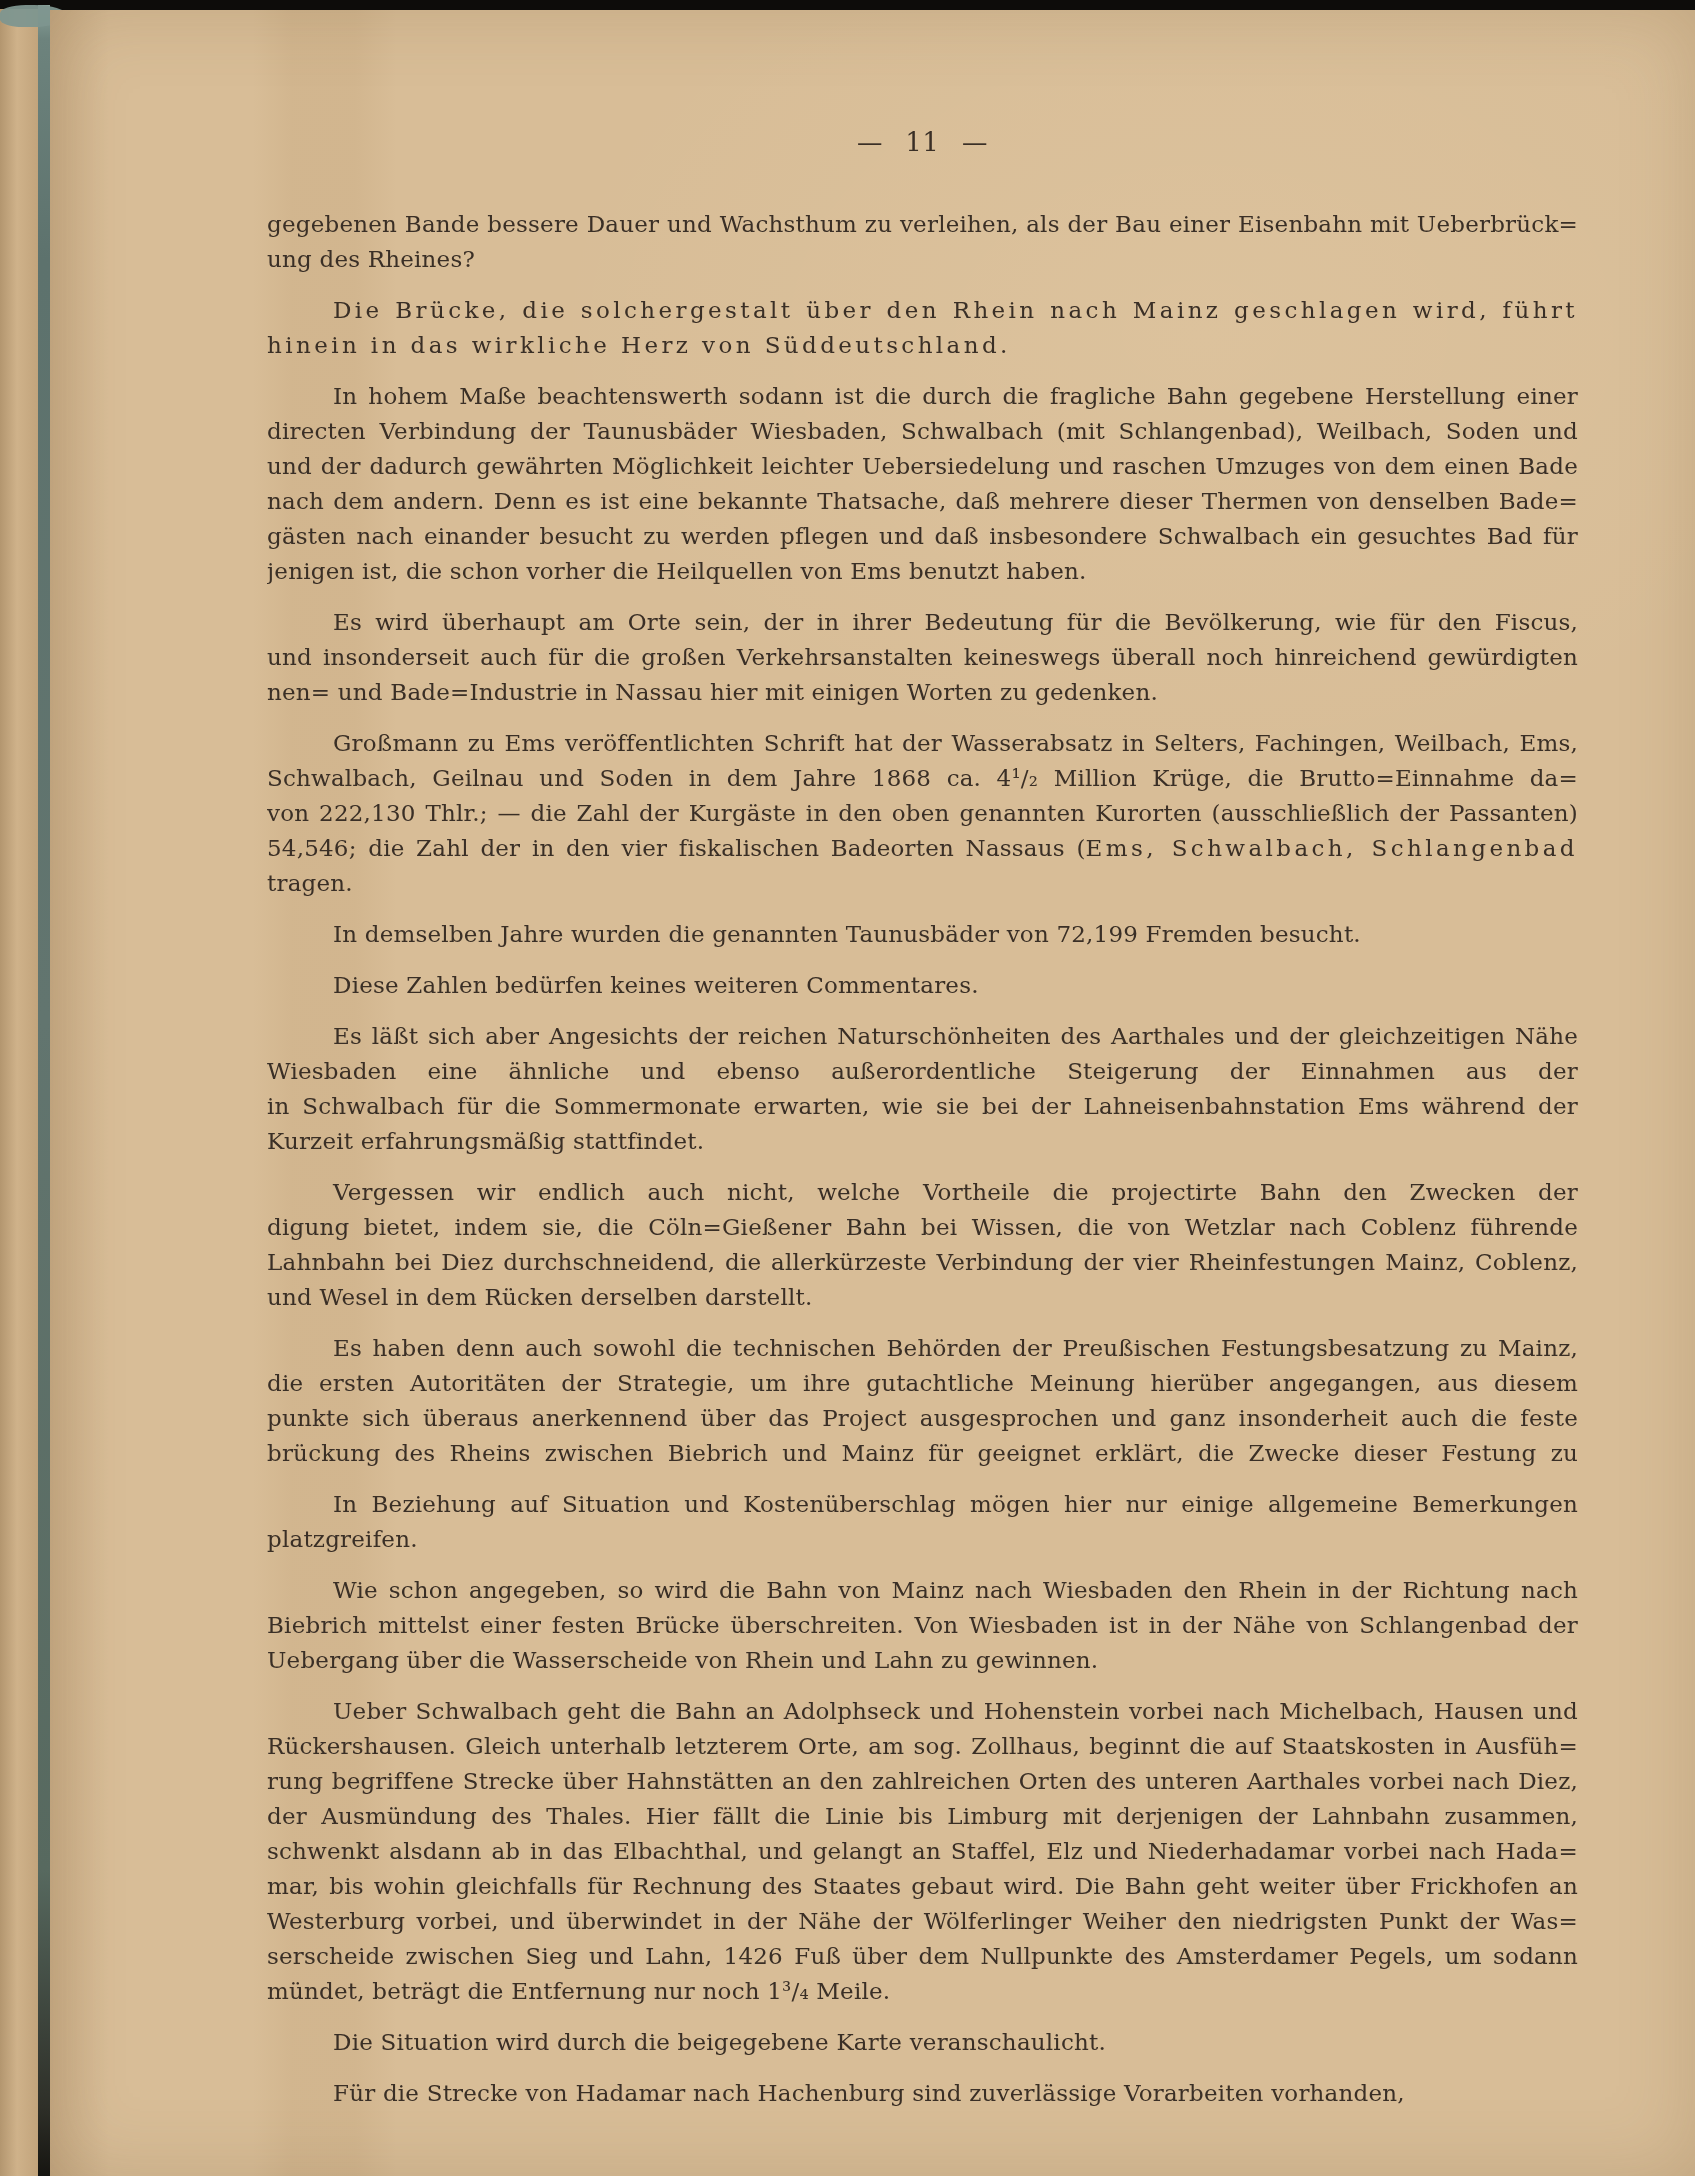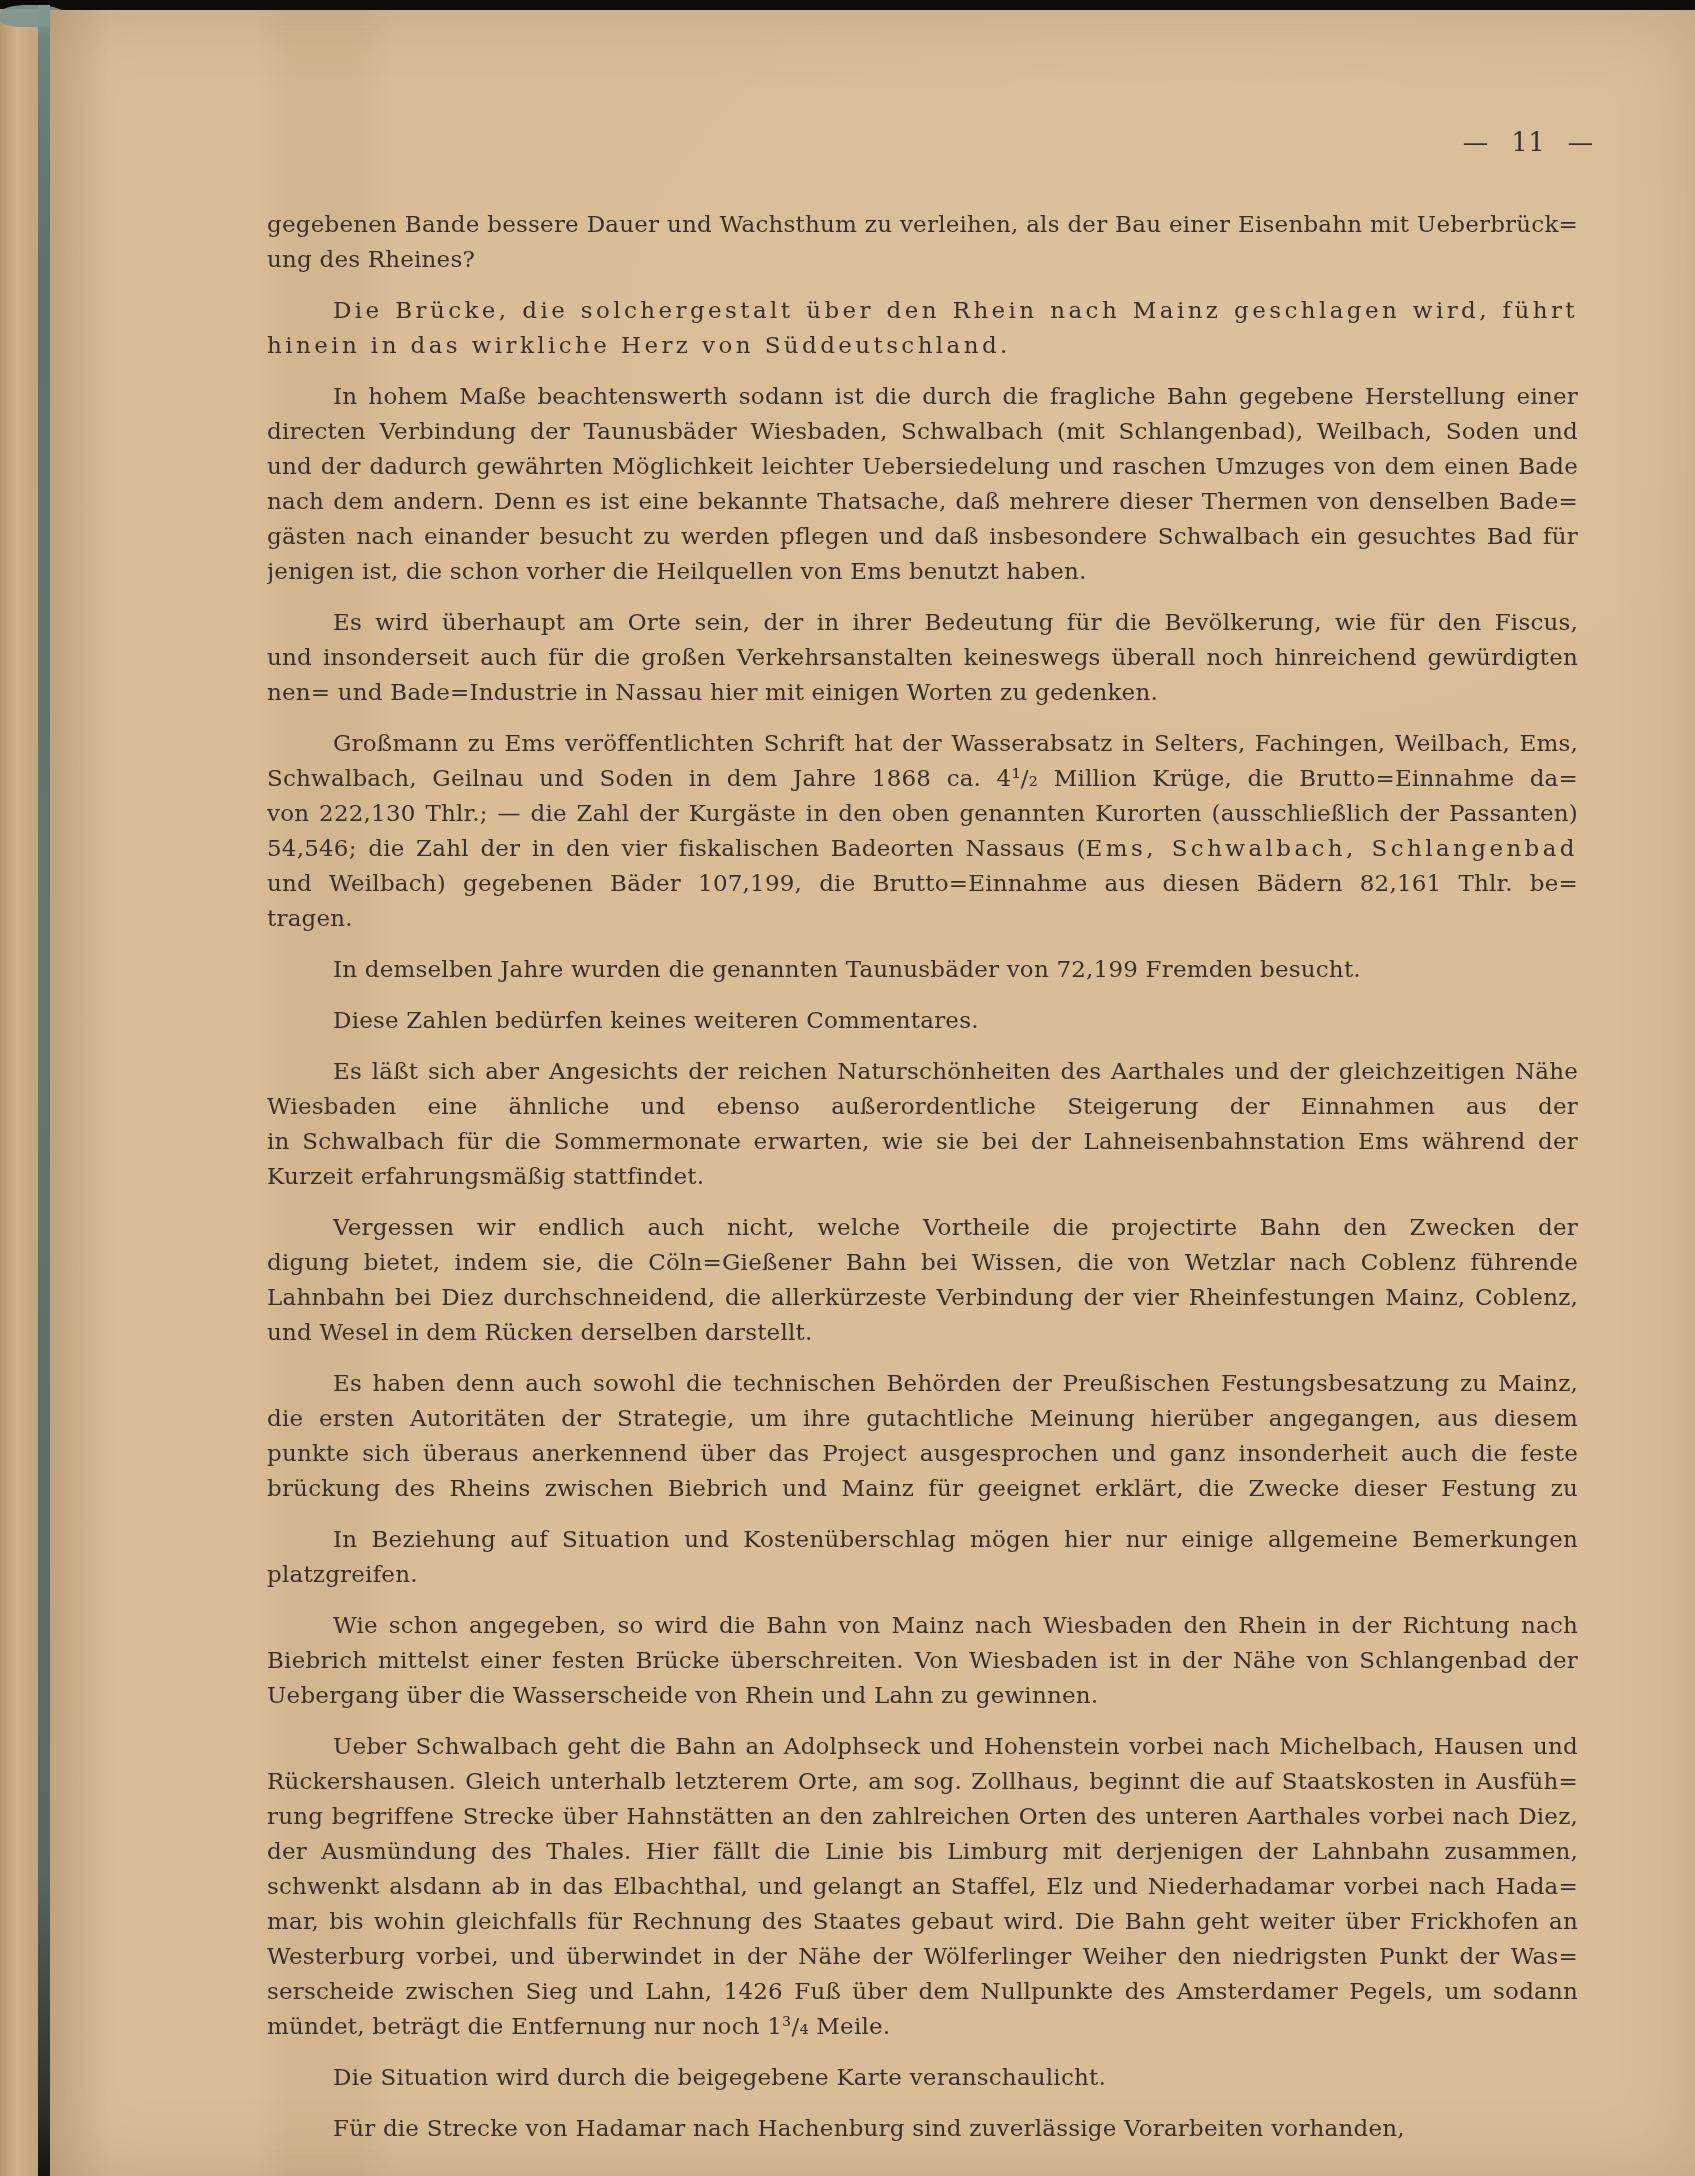--- a/index.html
+++ b/index.html
@@ -43,21 +43,21 @@
     position: absolute; left: 50px; top: 10.2px; width: 1645px; height: 2166px;
     background:
       radial-gradient(1102px 763px at 70% 15%, rgba(255,238,205,0.10), rgba(255,238,205,0) 60%),
       linear-gradient(90deg, rgba(140,105,65,0.20) 0px, rgba(140,105,65,0) 59px),
       linear-gradient(90deg, rgba(255,255,255,0) 203px, rgba(156,118,70,0.10) 242px, rgba(156,118,70,0.10) 305px, rgba(255,255,255,0) 347px),
       #d8bd97;
     box-shadow: inset 0 0 76px rgba(116,86,48,0.22);
   }
   .page-number {
     position: absolute; left: 201px; top: 117px; width: 1343px;
-    text-align: right;
+    text-align: center;
     font-size: 25.4px; color: #3a2f26;
     word-spacing: 13.6px; letter-spacing: 0.8px;
   }
   .text-block {
     position: absolute; left: 201px; top: 181px; width: 1343px;
     color: #3a2f26;
     font-size: 23px;
     letter-spacing: 0.2px;
   }
   .para { margin: 16px; }
@@ -101,21 +101,20 @@
         <div class="para indent">
           <div class="line">Es wird überhaupt am Orte sein, der in ihrer Bedeutung für die Bevölkerung, wie für den Fiscus,</div>
           <div class="line">und insonderseit auch für die großen Verkehrsanstalten keineswegs überall noch hinreichend gewürdigten Brun=</div>
           <div class="line last">nen= und Bade=Industrie in Nassau hier mit einigen Worten zu gedenken.</div>
         </div>
         <div class="para indent">
           <div class="line">Großmann zu Ems veröffentlichten Schrift hat der Wasserabsatz in Selters, Fachingen, Weilbach, Ems,</div>
           <div class="line">Schwalbach, Geilnau und Soden in dem Jahre 1868 ca. 4¹/₂ Million Krüge, die Brutto=Einnahme da=</div>
           <div class="line">von 222,130 Thlr.; — die Zahl der Kurgäste in den oben genannten Kurorten (ausschließlich der Passanten)</div>
           <div class="line"><span>54,546; die Zahl der in den vier fiskalischen Badeorten Nassaus (</span><span class="spaced-part">Ems, Schwalbach, Schlangenbad</span></div>
-          <div class="line">und Weilbach) gegebenen Bäder 107,199, die Brutto=Einnahme aus diesen Bädern 82,161 Thlr. be=</div>
           <div class="line last">tragen.</div>
         </div>
         <div class="para indent">
           <div class="line last">In demselben Jahre wurden die genannten Taunusbäder von 72,199 Fremden besucht.</div>
         </div>
         <div class="para indent">
           <div class="line last">Diese Zahlen bedürfen keines weiteren Commentares.</div>
         </div>
         <div class="para indent">
           <div class="line">Es läßt sich aber Angesichts der reichen Naturschönheiten des Aarthales und der gleichzeitigen Nähe von</div>

